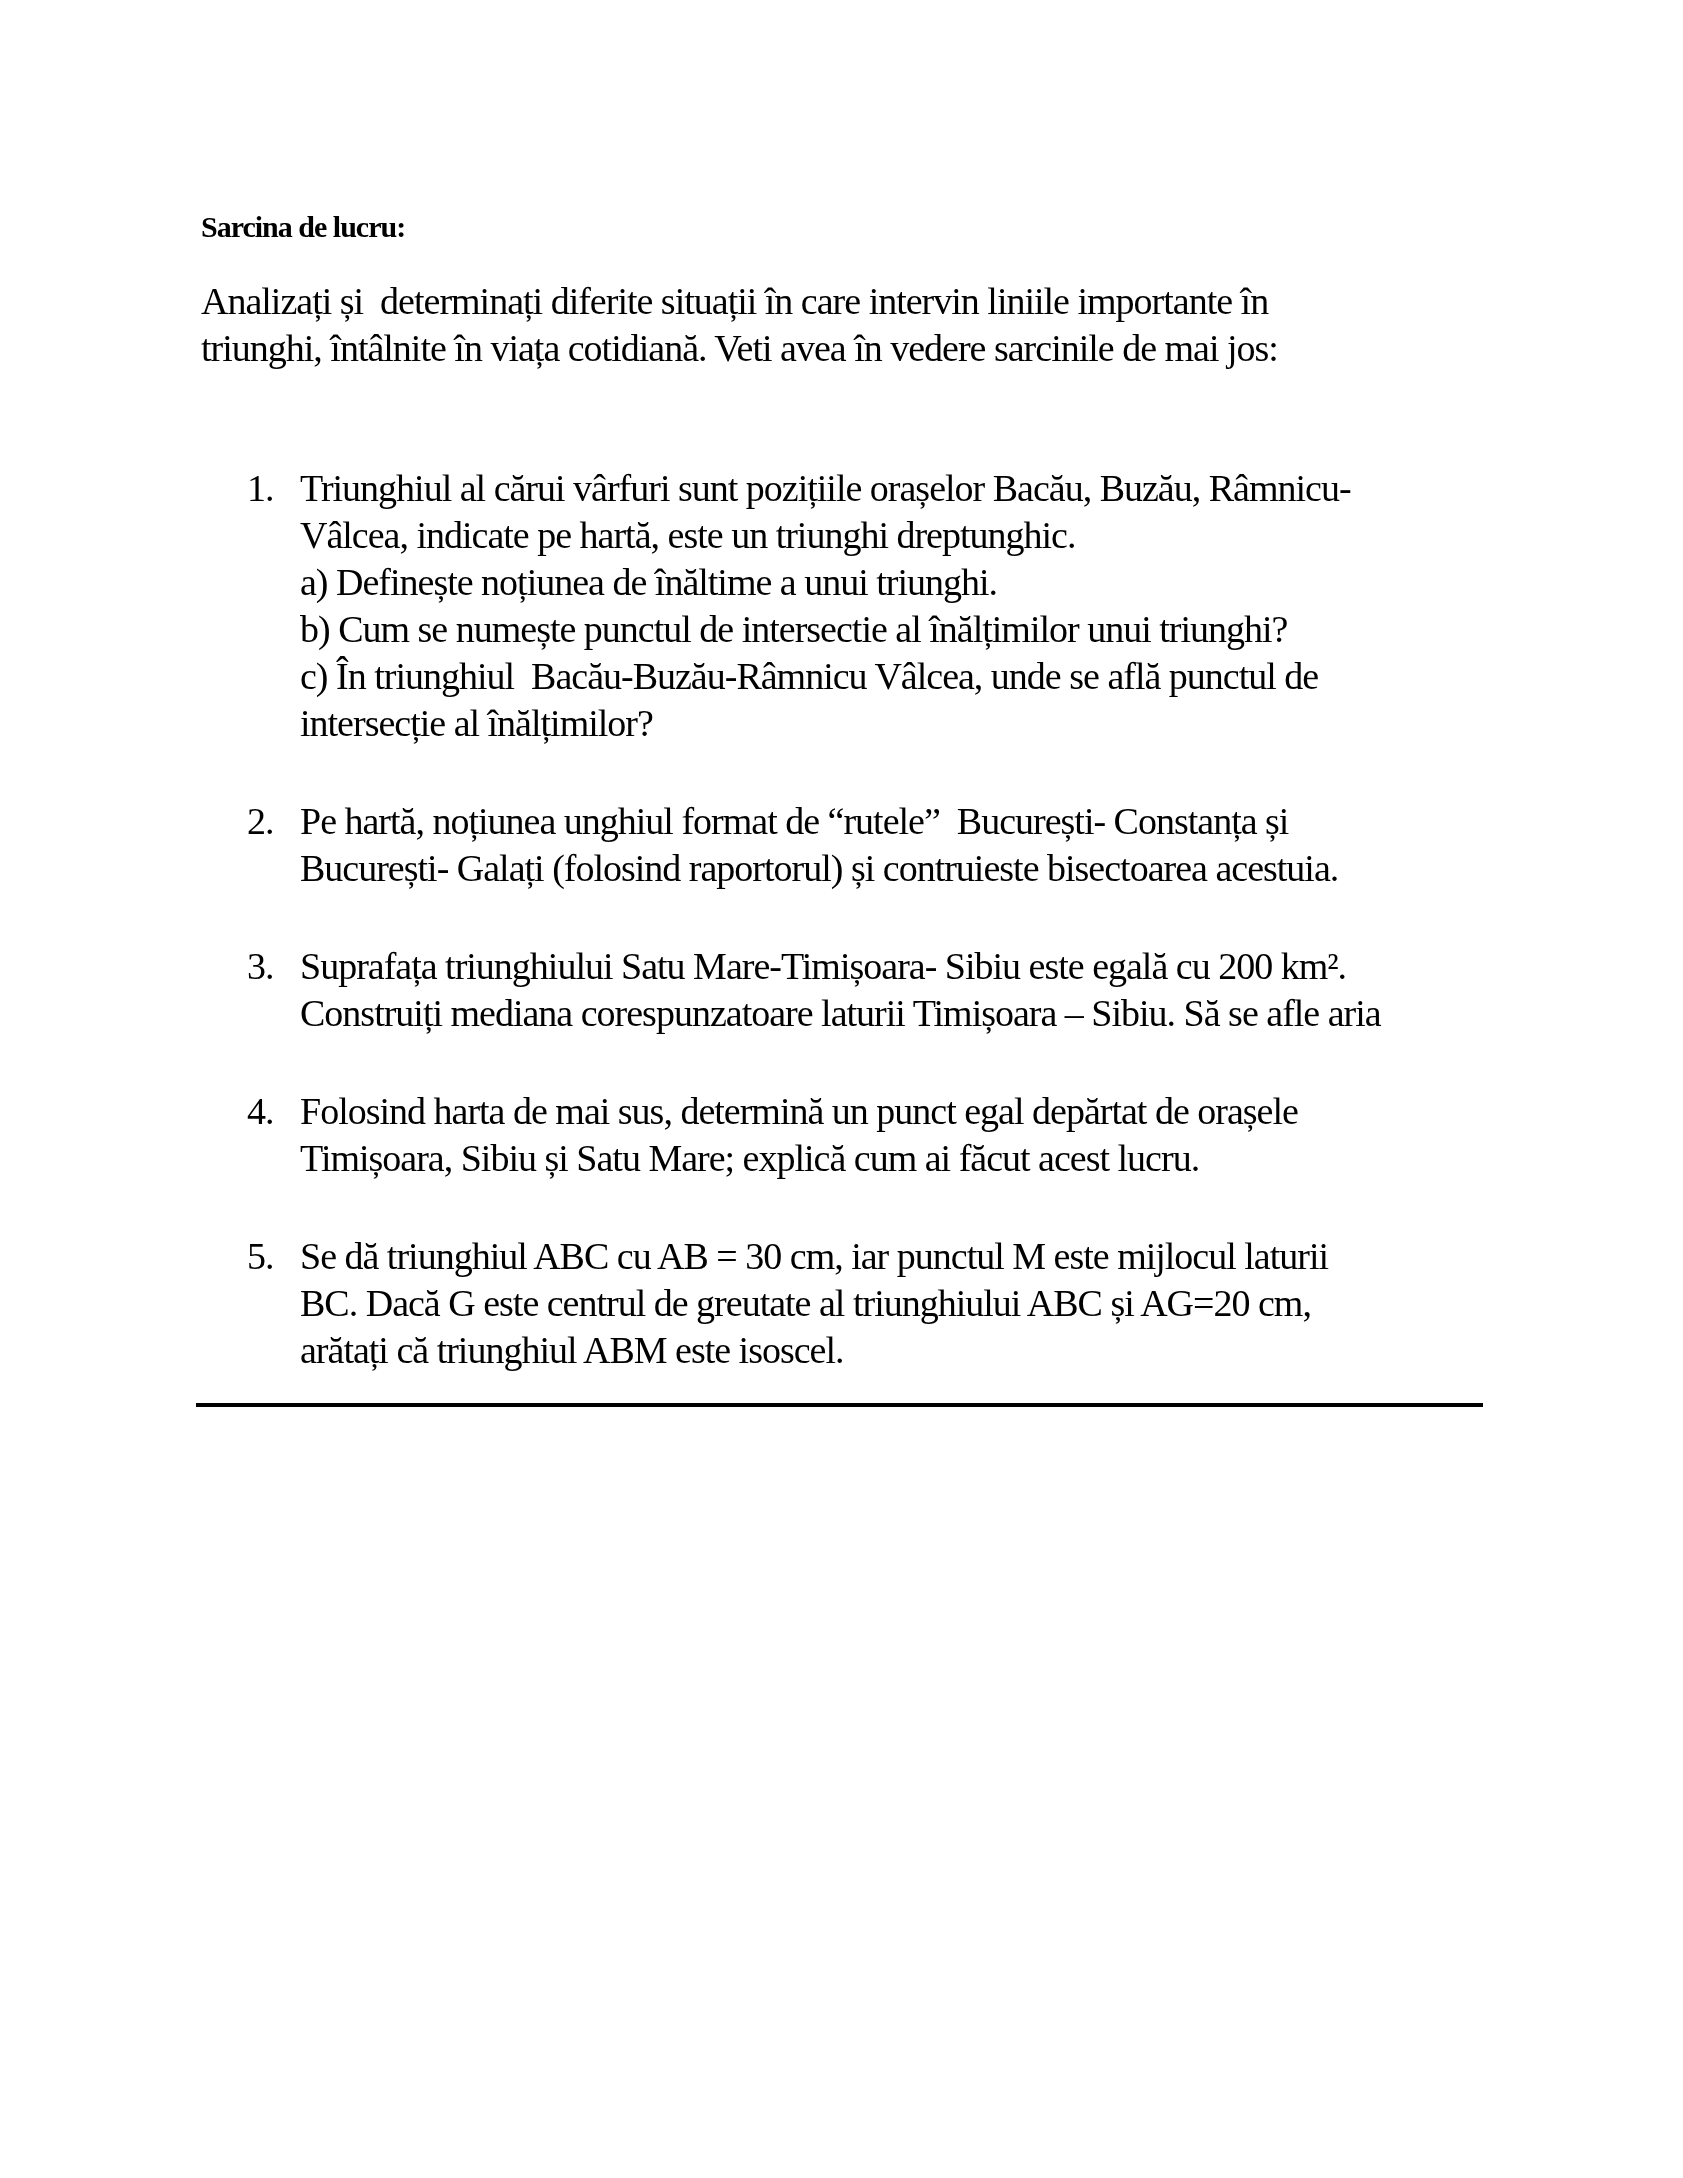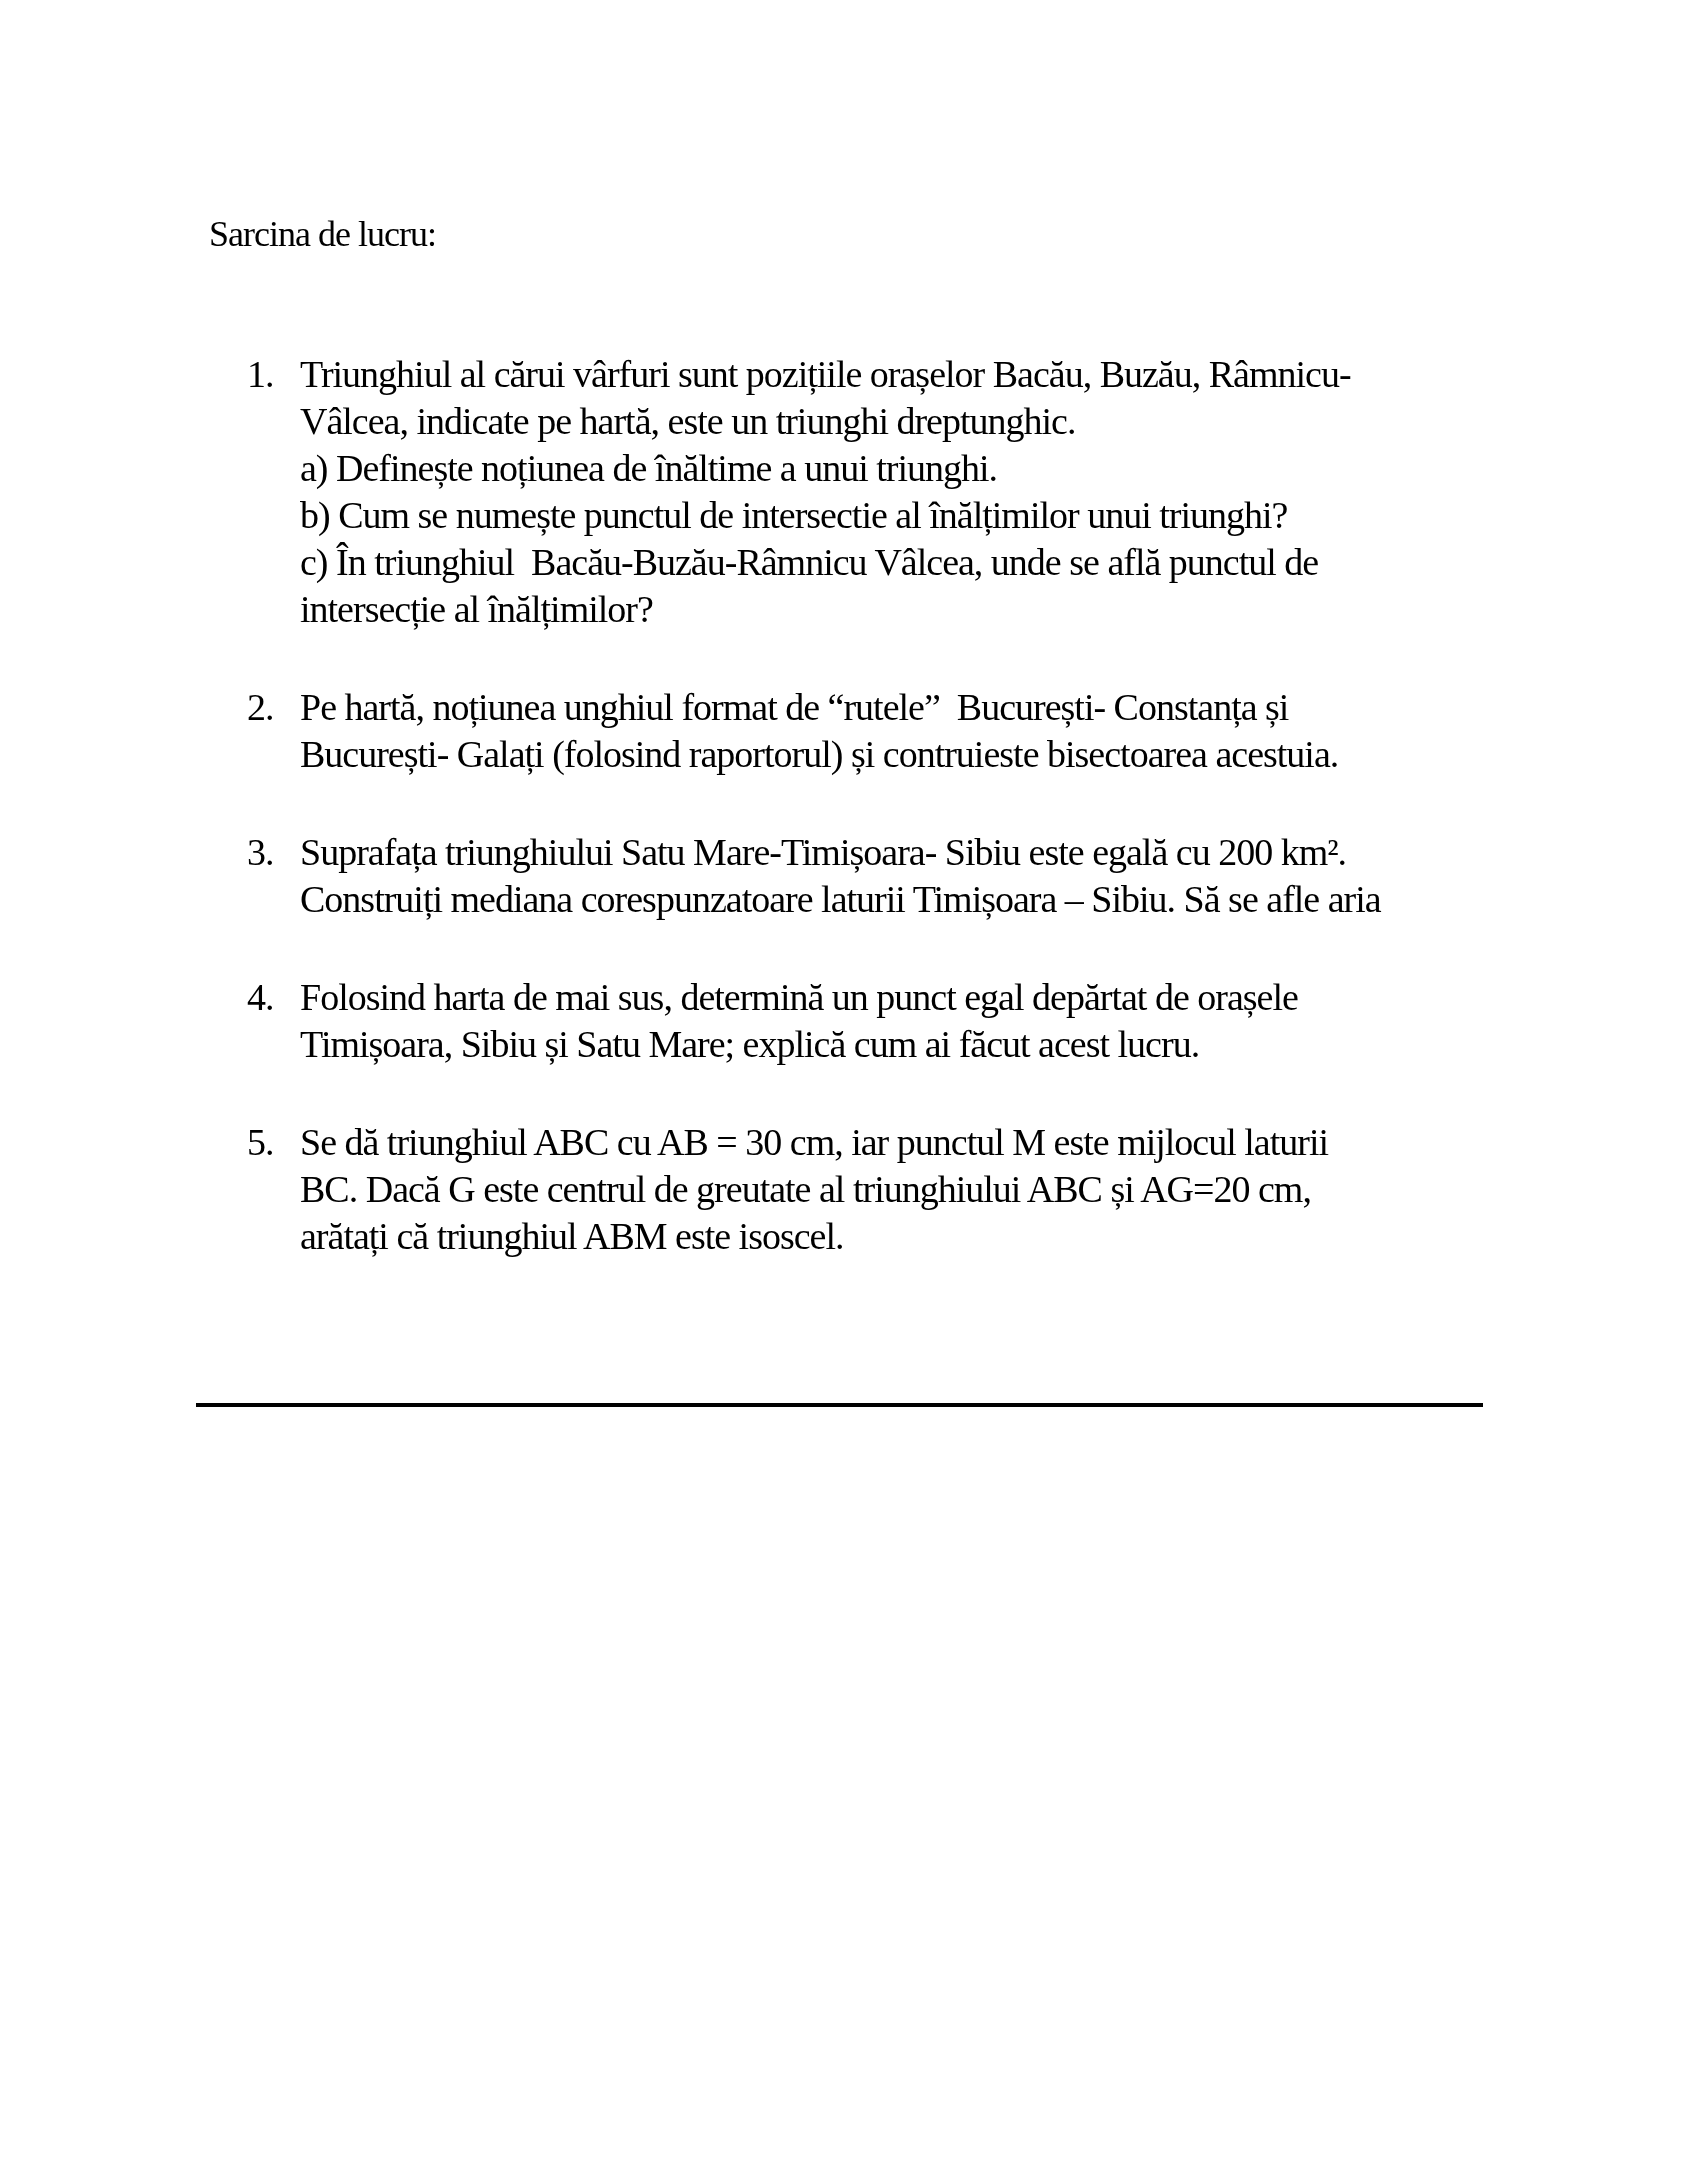--- a/index.html
+++ b/index.html
@@ -15,23 +15,23 @@
     letter-spacing: -1px;
     overflow: hidden;
   }
   .content {
     position: absolute;
     left: 201px;
     top: 203px;
     width: 1317px;
   }
   .title {
-    margin: 8px;
-    font-size: 36px;
-    font-weight: normal;
+    margin: 0;
+    font-size: 30px;
+    font-weight: bold;
     line-height: 47px;
   }
   .intro { margin: 28px 0 0 0; }
   .tasks { margin-top: 93px; }
   .task {
     position: relative;
     padding-left: 99px;
     margin-bottom: 51px;
   }
   .task .num {
@@ -53,20 +53,24 @@
   }
 </style>
 </head>
 <body>
 
 <div class="page">
   <div class="content">
 
     <h1 class="title">Sarcina de lucru:</h1>
 
+    <p class="intro">
+      <span class="line">Analizați și  determinați diferite situații în care intervin liniile importante în</span>
+      <span class="line">triunghi, întâlnite în viața cotidiană. Veti avea în vedere sarcinile de mai jos:</span>
+    </p>
 
     <div class="tasks">
 
       <div class="task">
         <span class="num">1.</span>
         <span class="line">Triunghiul al cărui vârfuri sunt pozițiile orașelor Bacău, Buzău, Râmnicu-</span>
         <span class="line">Vâlcea, indicate pe hartă, este un triunghi dreptunghic.</span>
         <span class="line">a) Definește noțiunea de înăltime a unui triunghi.</span>
         <span class="line">b) Cum se numește punctul de intersectie al înălțimilor unui triunghi?</span>
         <span class="line">c) În triunghiul  Bacău-Buzău-Râmnicu Vâlcea, unde se află punctul de</span>

